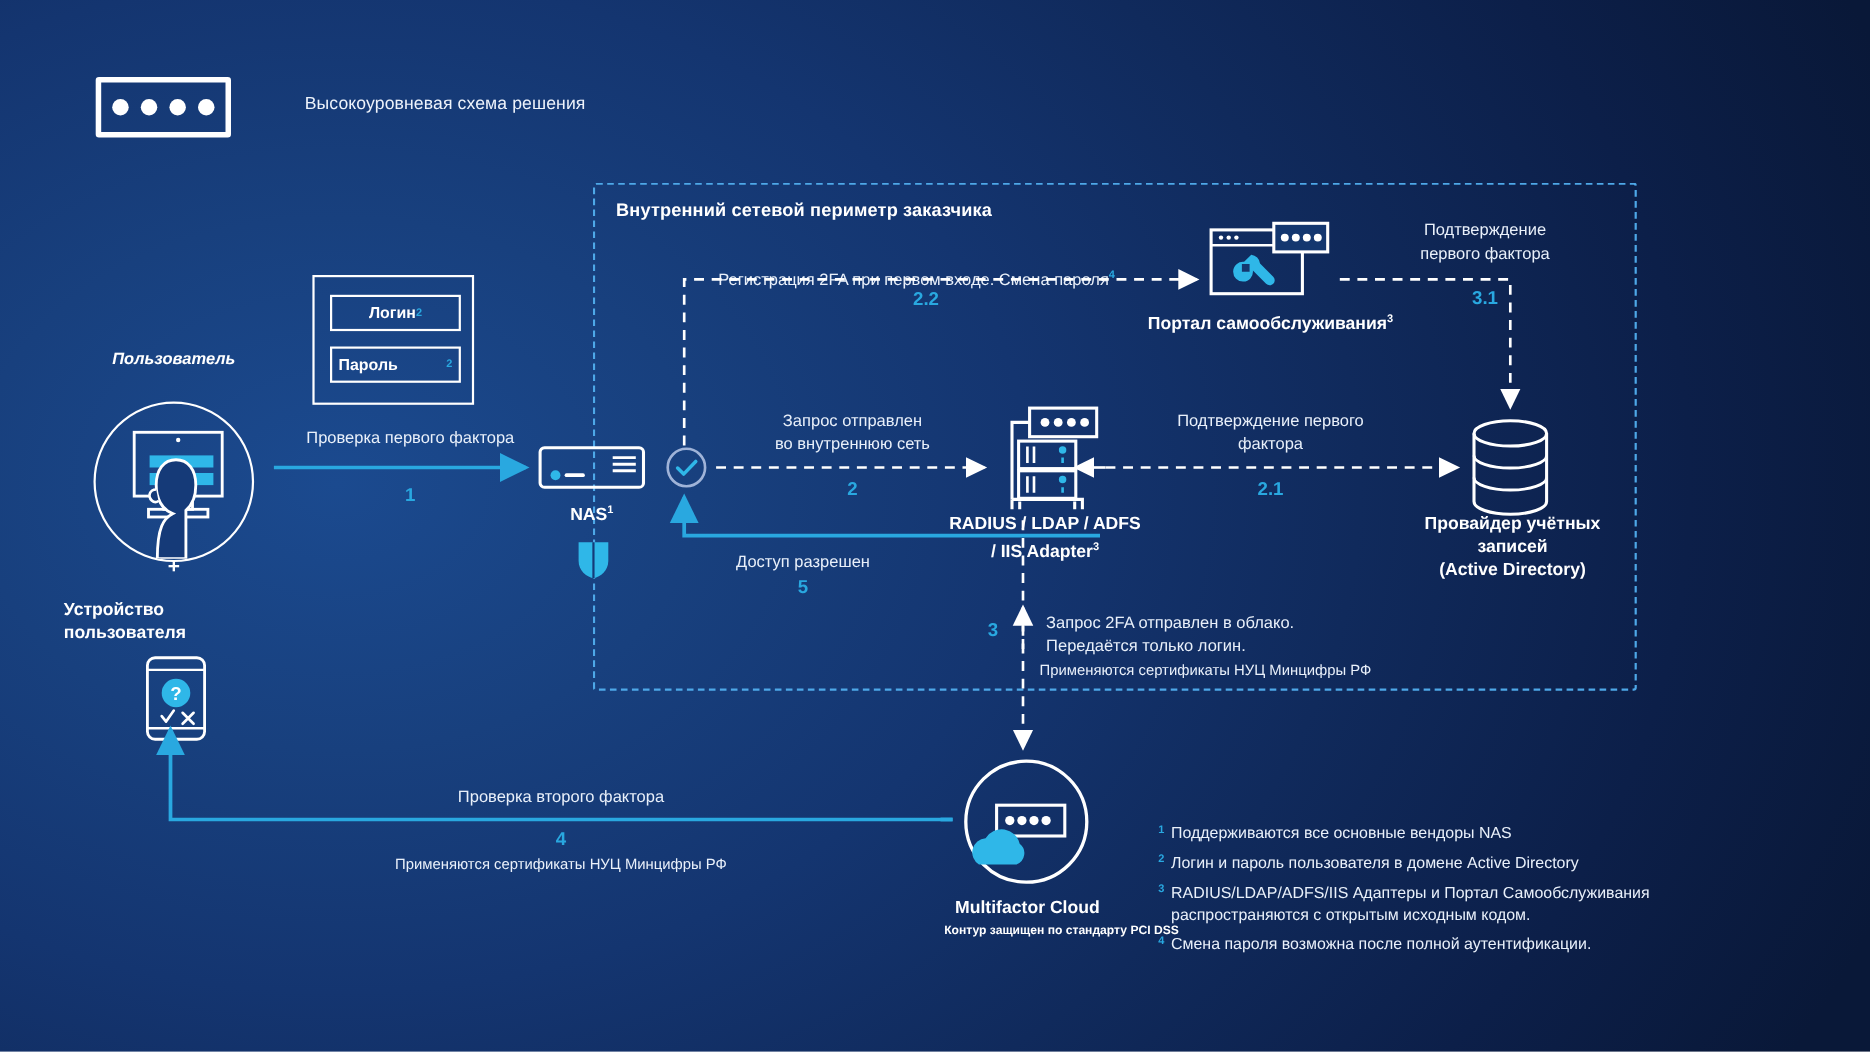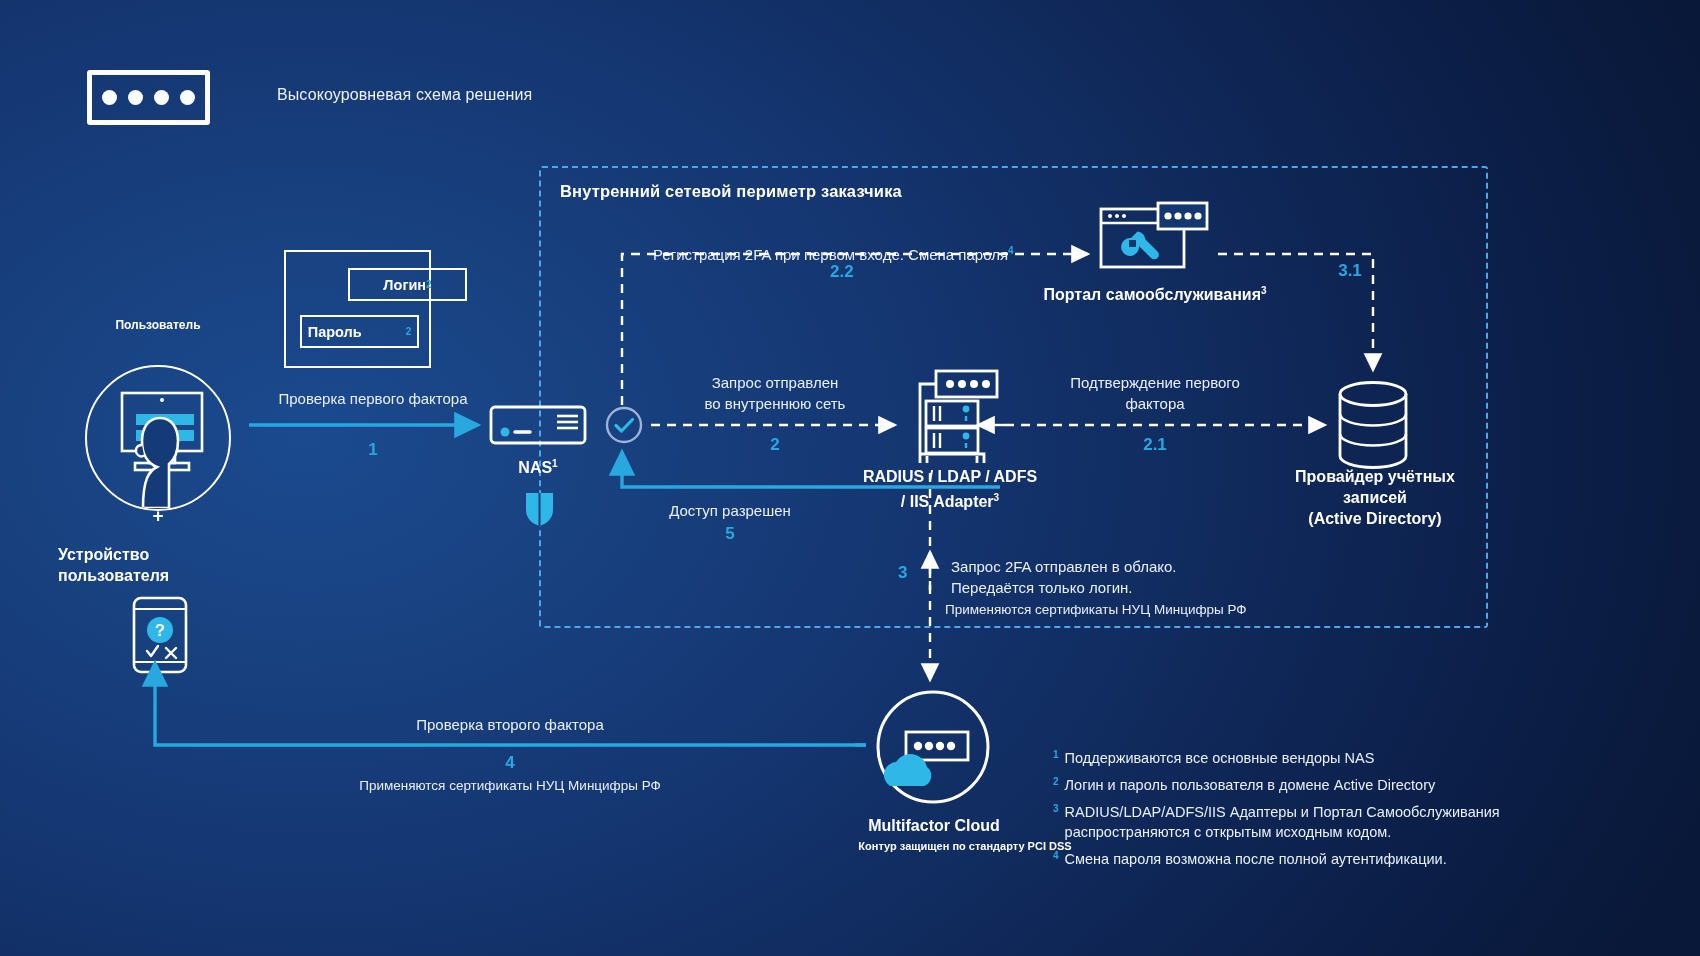--- a/index.html
+++ b/index.html
@@ -34,36 +34,36 @@
 
   
   .lbl { font-size: 15px; color: #e9f0fa; line-height: 21px; white-space: pre-line; }
   .lbl.c { text-align: center; }
   .node-name { font-size: 16px; font-weight: bold; color: #ffffff; text-align: center; line-height: 21px; }
   .step-num { font-size: 17px; font-weight: bold; color: #29a8e0; }
   .sup { font-size: 10px; color: #29a8e0; vertical-align: super; font-weight: bold; }
   .sup-w { font-size: 10px; color: #ffffff; vertical-align: super; font-weight: bold; }
 
   
-  .user-title { left: 63px; top: 318px; width: 190px; text-align: center; font-size: 12px; font-weight: bold; }
+  .user-title { left: 63px; top: 318px; width: 190px; text-align: center; font-size: 15px; font-weight: bold; font-style: italic; }
   .user-circle {
     left: 85px; top: 365px; width: 146px; height: 146px;
     border: 2.5px solid #ffffff; border-radius: 50%; overflow: hidden;
   }
   .plus-sign { left: 63px; top: 505px; width: 190px; text-align: center; font-size: 19px; font-weight: bold; }
   .device-title { left: 58px; top: 544px; width: 200px; font-size: 16px; font-weight: bold; line-height: 21px; }
 
   
   .cred-box { left: 284px; top: 250px; width: 147px; height: 118px; border: 2.5px solid #ffffff; }
   .cred-field {
     position: absolute; left: 14px; width: 119px; height: 33px;
     border: 2.5px solid #ffffff; display: flex; align-items: center; justify-content: center;
     font-size: 14.5px; font-weight: bold; color: #ffffff;
   }
-  .cred-field.f1 { top: 16px; margin-left: 48px; }
+  .cred-field.f1 { top: 16px; }
   .cred-field.f2 { top: 63px; gap: 44px; }
 
   
   svg.overlay { position: absolute; left: 0; top: 0; width: 1700px; height: 956px; pointer-events: none; }
 
   
   .notes { left: 1053px; top: 748px; width: 500px; }
   .note-row { display: flex; gap: 6px; margin-bottom: 7px; font-size: 14.5px; line-height: 20px; color: #e9f0fa; }
   .note-num { font-size: 10px; font-weight: bold; color: #29a8e0; line-height: 14px; flex: 0 0 auto; }
 
@@ -240,20 +240,22 @@
 
   <div class="abs lbl c" style="left:1035px; top:372px; width:240px;">Подтверждение первого
 фактора</div>
   <div class="abs step-num" style="left:1035px; top:435px; width:240px; text-align:center;">2.1</div>
 
   <div class="abs lbl" style="left:653px; top:219px; width:420px;">
     <span>Регистрация 2FA при первом входе. Смена пароля</span><span class="sup">4</span>
   </div>
   <div class="abs step-num" style="left:830px; top:262px;">2.2</div>
 
+  <div class="abs lbl c" style="left:1255px; top:199px; width:190px;">Подтверждение
+первого фактора</div>
   <div class="abs step-num" style="left:1310px; top:261px; width:80px; text-align:center;">3.1</div>
 
   <div class="abs lbl" style="left:951px; top:556px; width:420px;">Запрос 2FA отправлен в облако.
 Передаётся только логин.</div>
   <div class="abs lbl" style="left:945px; top:599px; width:430px; font-size:13.5px;">Применяются сертификаты НУЦ Минцифры РФ</div>
   <div class="abs step-num" style="left:898px; top:563px;">3</div>
 
   <div class="abs lbl" style="left:655px; top:500px; width:150px; text-align:center;">Доступ разрешен</div>
   <div class="abs step-num" style="left:655px; top:524px; width:150px; text-align:center;">5</div>
 

